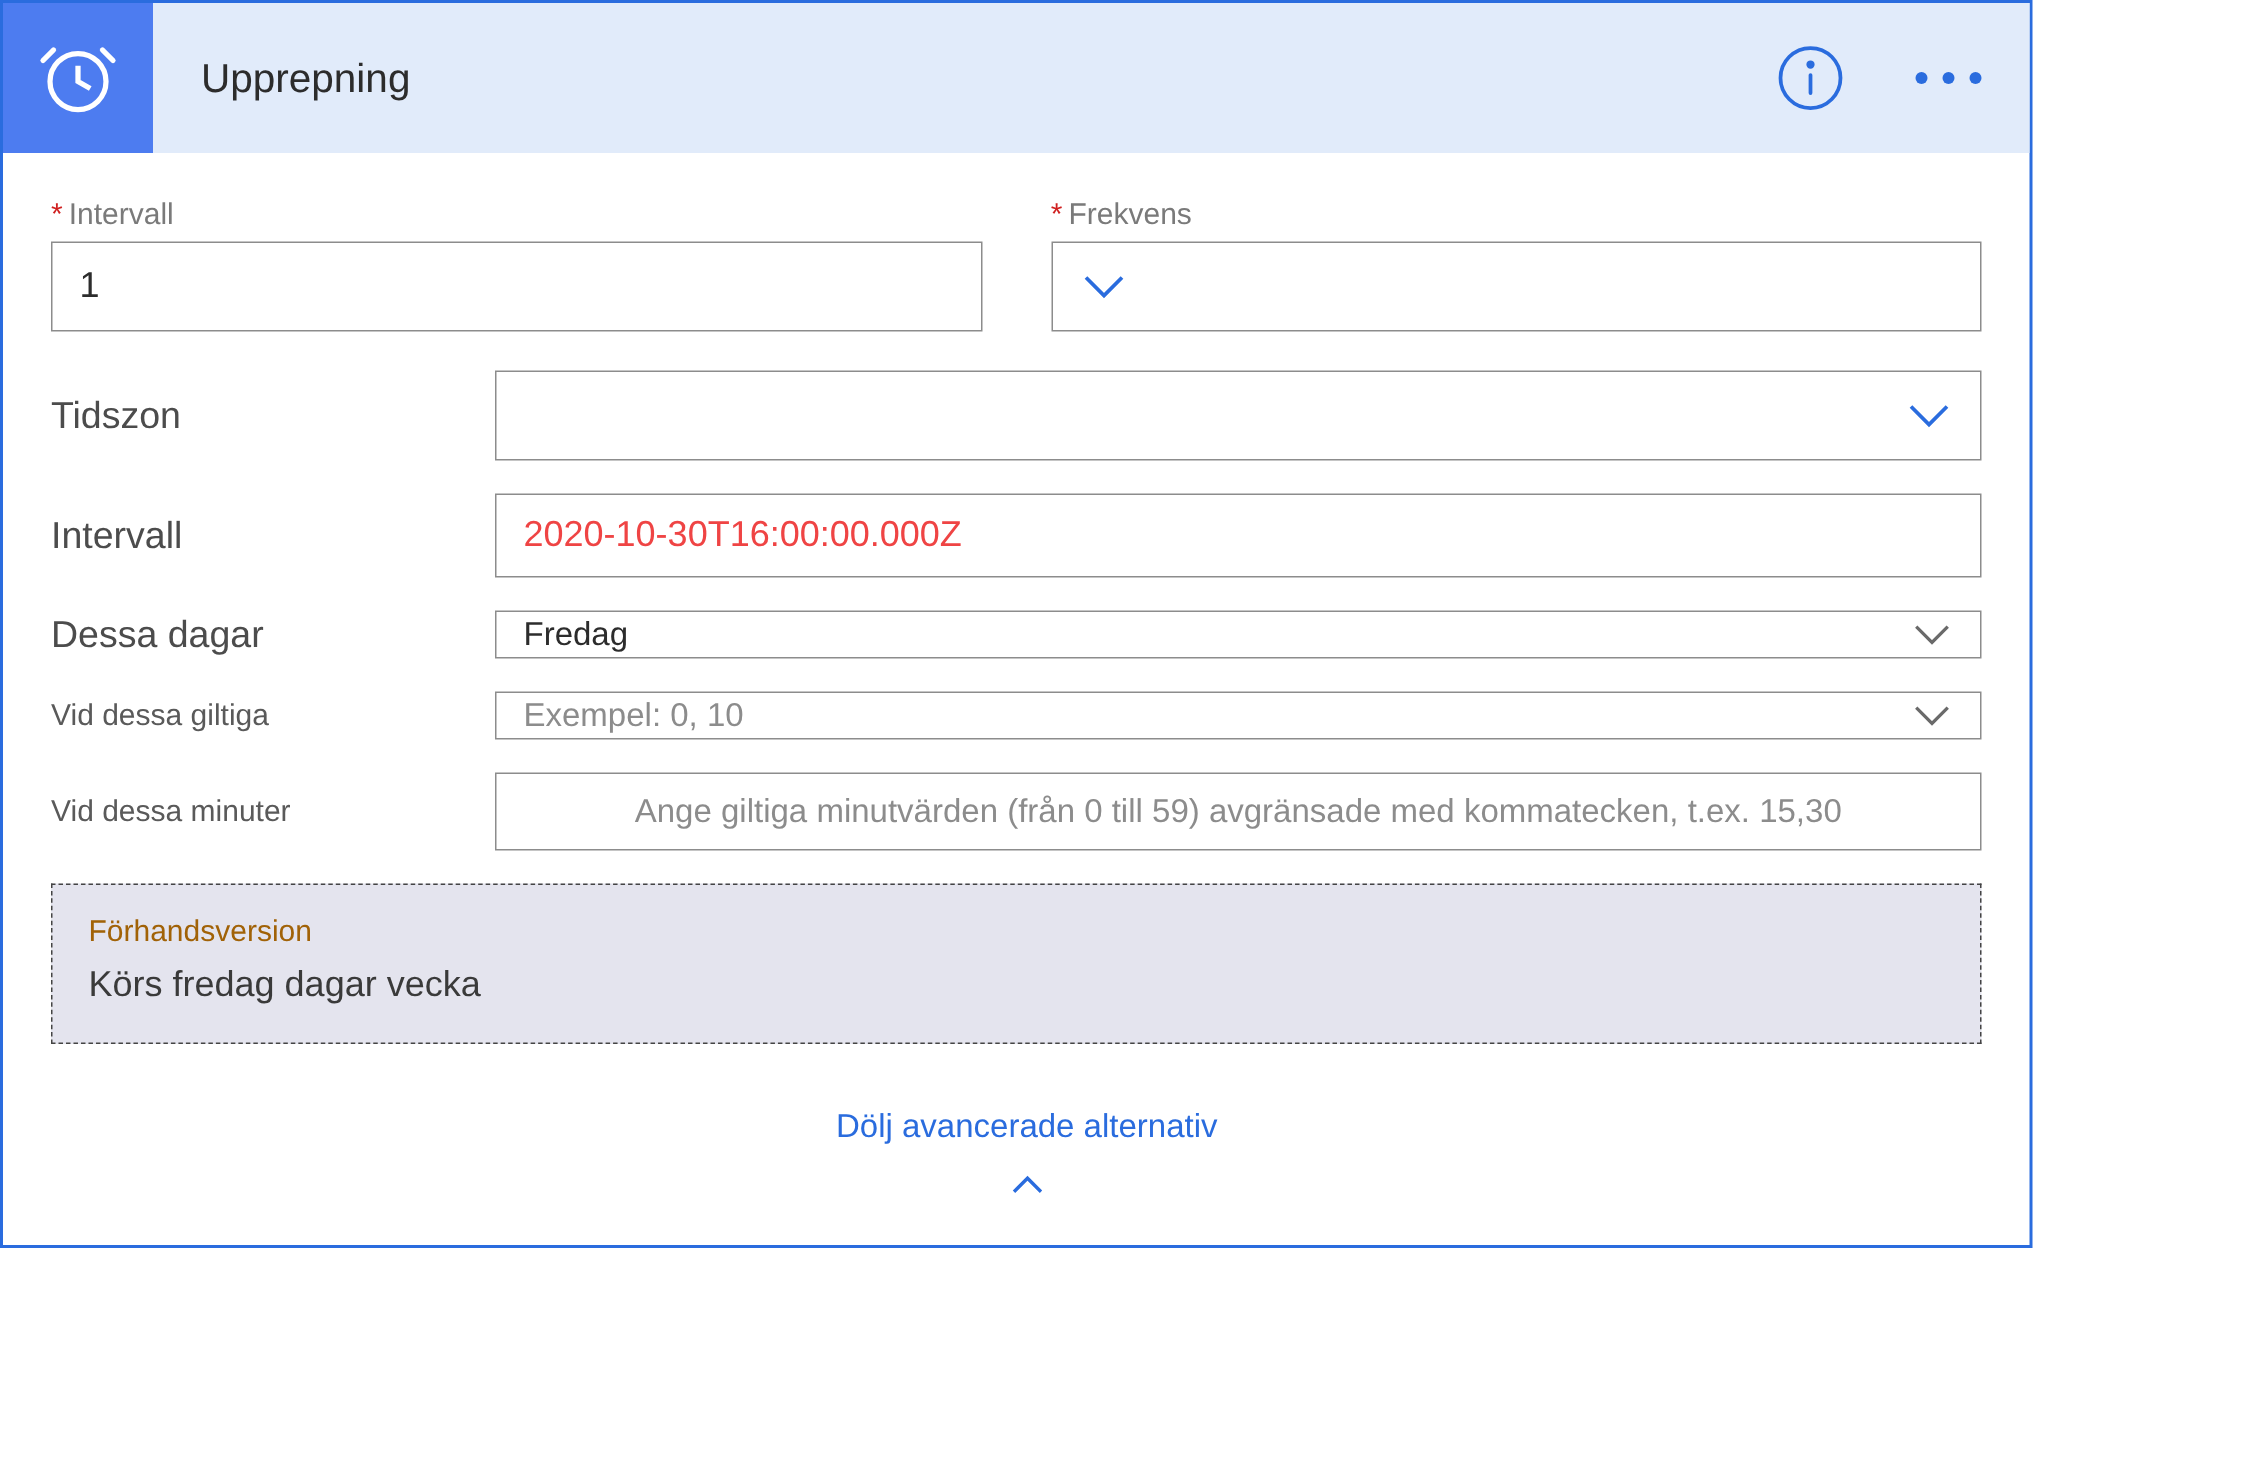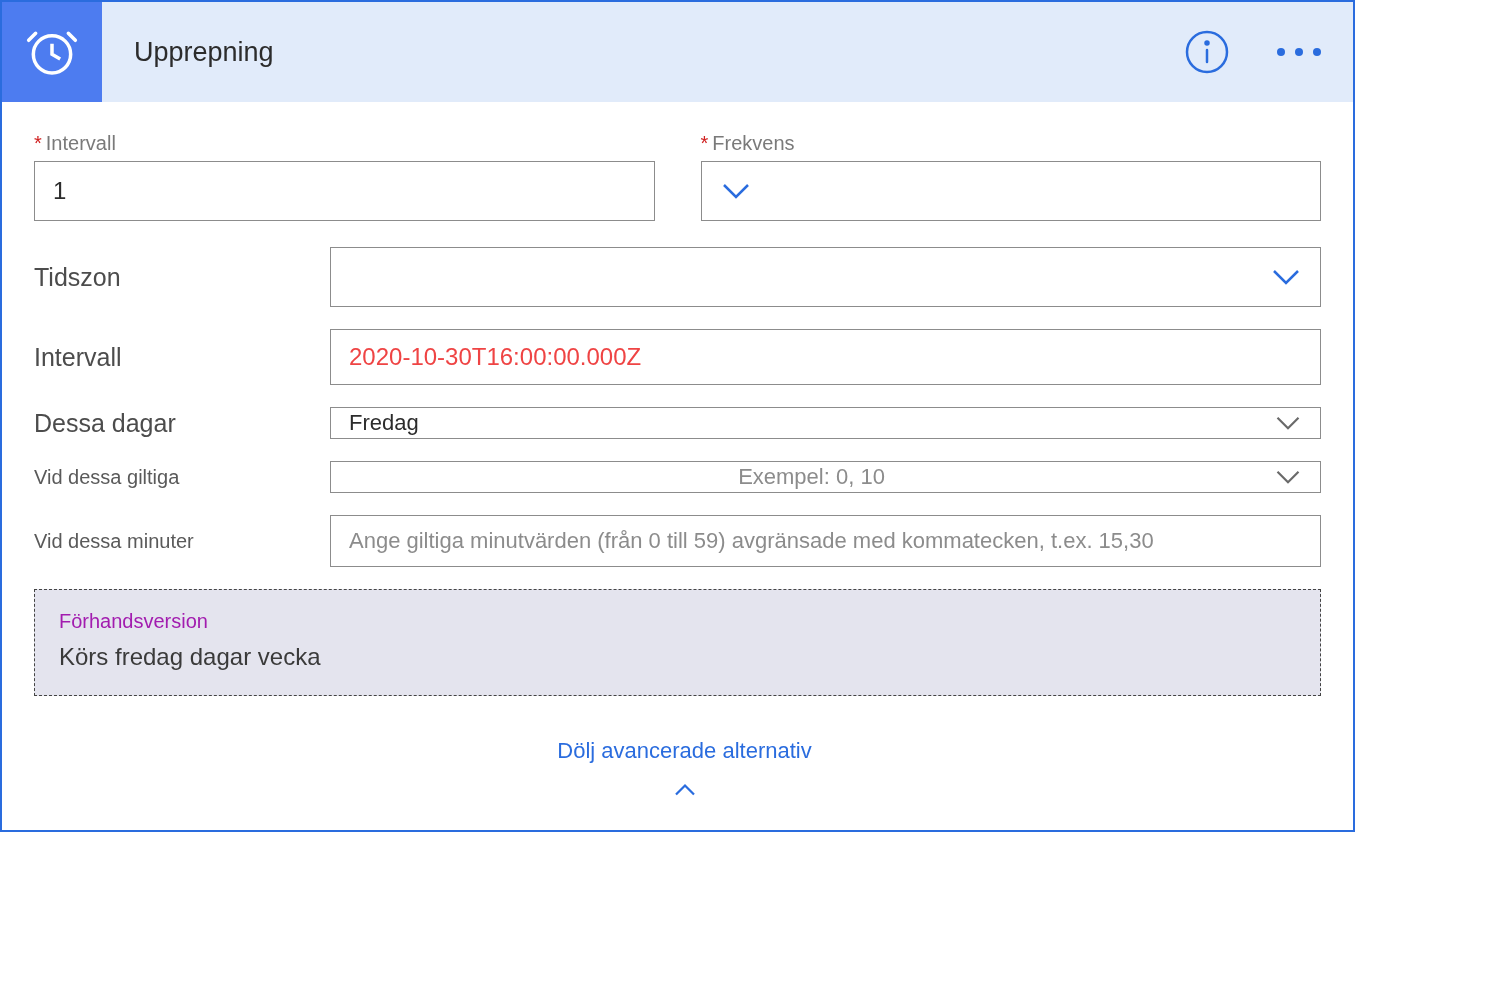--- a/index.html
+++ b/index.html
@@ -100,21 +100,21 @@
       border: 1px solid #8c8c8c;
       height: 60px;
       padding: 0 18px;
       font-size: 24px;
       color: #2c2c2c;
       background: #fff;
       width: 100%;
       cursor: pointer;
     }
     .select-box .value { flex: 1; }
-    .select-box.placeholder .value { color: #8c8c8c; text-align: center; }
+    .select-box.placeholder .value { color: #8c8c8c; }
     .chevron {
       color: #2a6cde;
       flex-shrink: 0;
     }
     .chevron-gray { color: #6a6a6a; }
 
     .row-field {
       display: flex;
       align-items: center;
       margin-bottom: 22px;
@@ -152,21 +152,21 @@
     }
 
     .preview-box {
       border: 1.5px dashed #444;
       background: #e4e4ee;
       padding: 20px 24px 24px 24px;
       margin-top: 10px;
     }
     .preview-label {
       font-size: 20px;
-      color: #a21caf;
+      color: #a16207;
       margin-bottom: 10px;
     }
     .preview-text {
       font-size: 24px;
       color: #3a3a3a;
     }
 
     .toggle-link {
       display: flex;
       align-items: center;
@@ -271,21 +271,21 @@
           <svg class="chevron chevron-gray" width="28" height="18" viewBox="0 0 32 20" fill="none" stroke="currentColor" stroke-width="2.5">
               <path d="M4 4 L16 16 L28 4"></path>
             </svg>
         </div>
       </div>
     </div>
 
     <div class="row-field">
       <div class="row-label small">Vid dessa minuter</div>
       <div class="row-control">
-        <input class="input-text" style="height: 52px; font-size: 22px;" type="text" placeholder="Ange giltiga minutvärden (från 0 till 59) avgränsade med kommatecken, t.ex. 15,30">
+        <input class="input-text" style="height: 52px; font-size: 22px; text-align: center;" type="text" placeholder="Ange giltiga minutvärden (från 0 till 59) avgränsade med kommatecken, t.ex. 15,30">
       </div>
     </div>
 
     <div class="preview-box">
       <div class="preview-label">Förhandsversion</div>
       <div class="preview-text">Körs fredag dagar vecka</div>
     </div>
 
     <div class="toggle-link">
       <span>Dölj avancerade alternativ</span>

